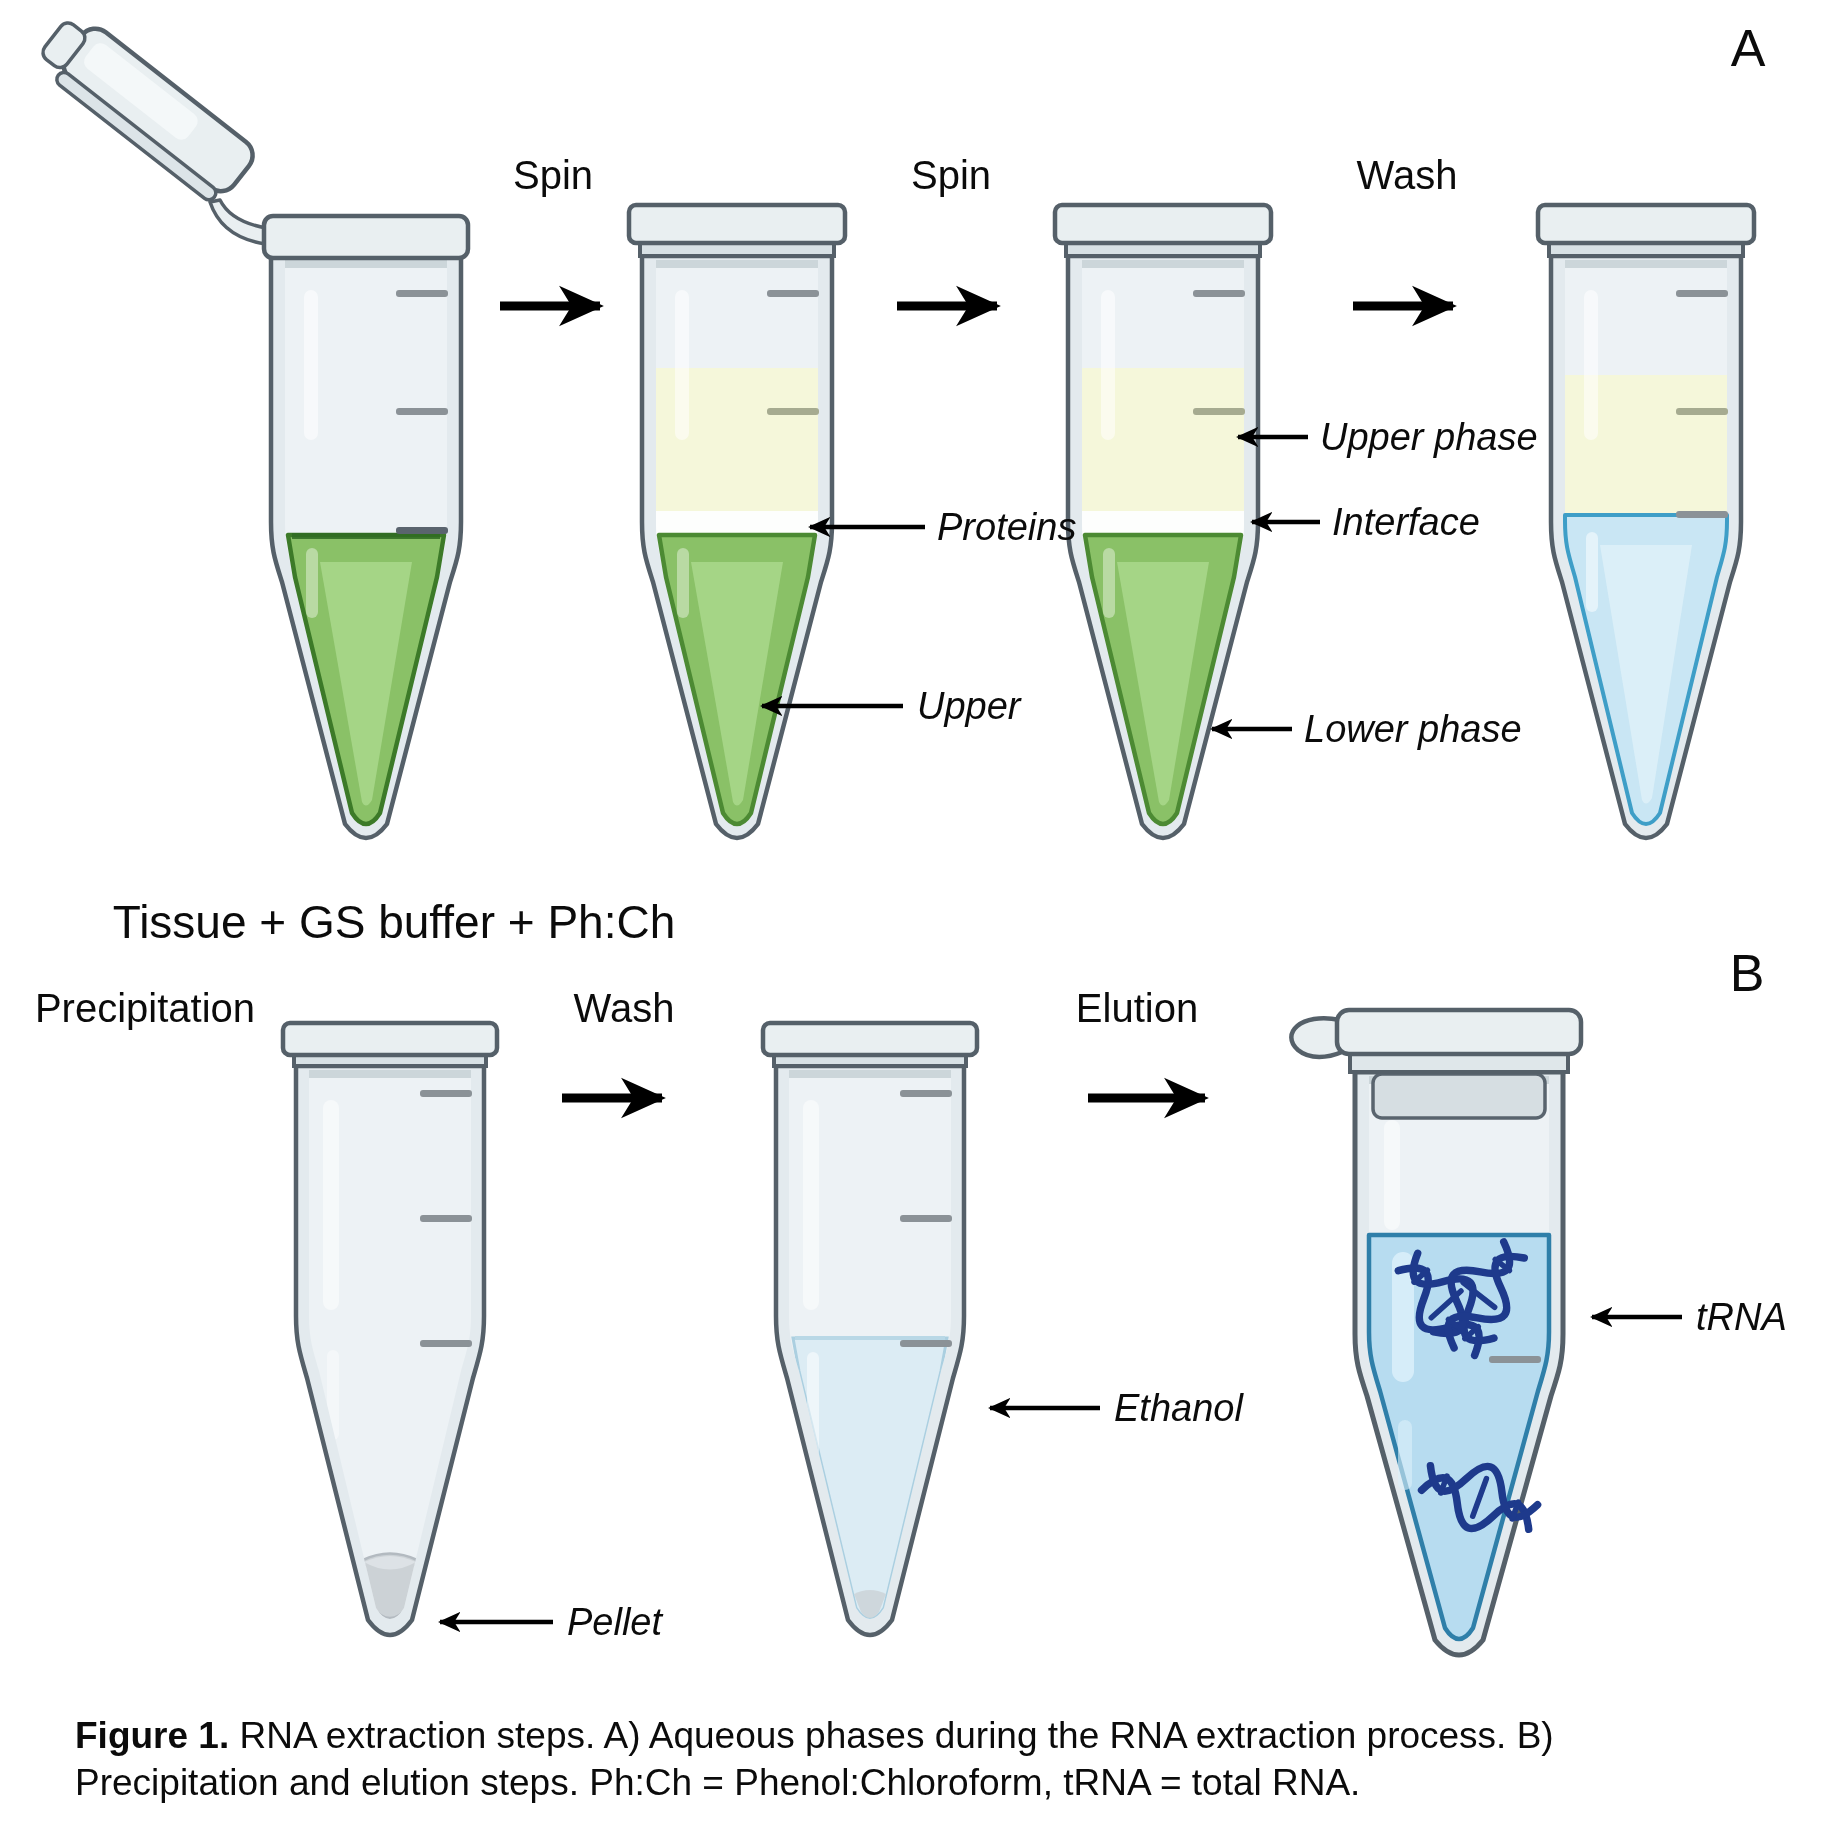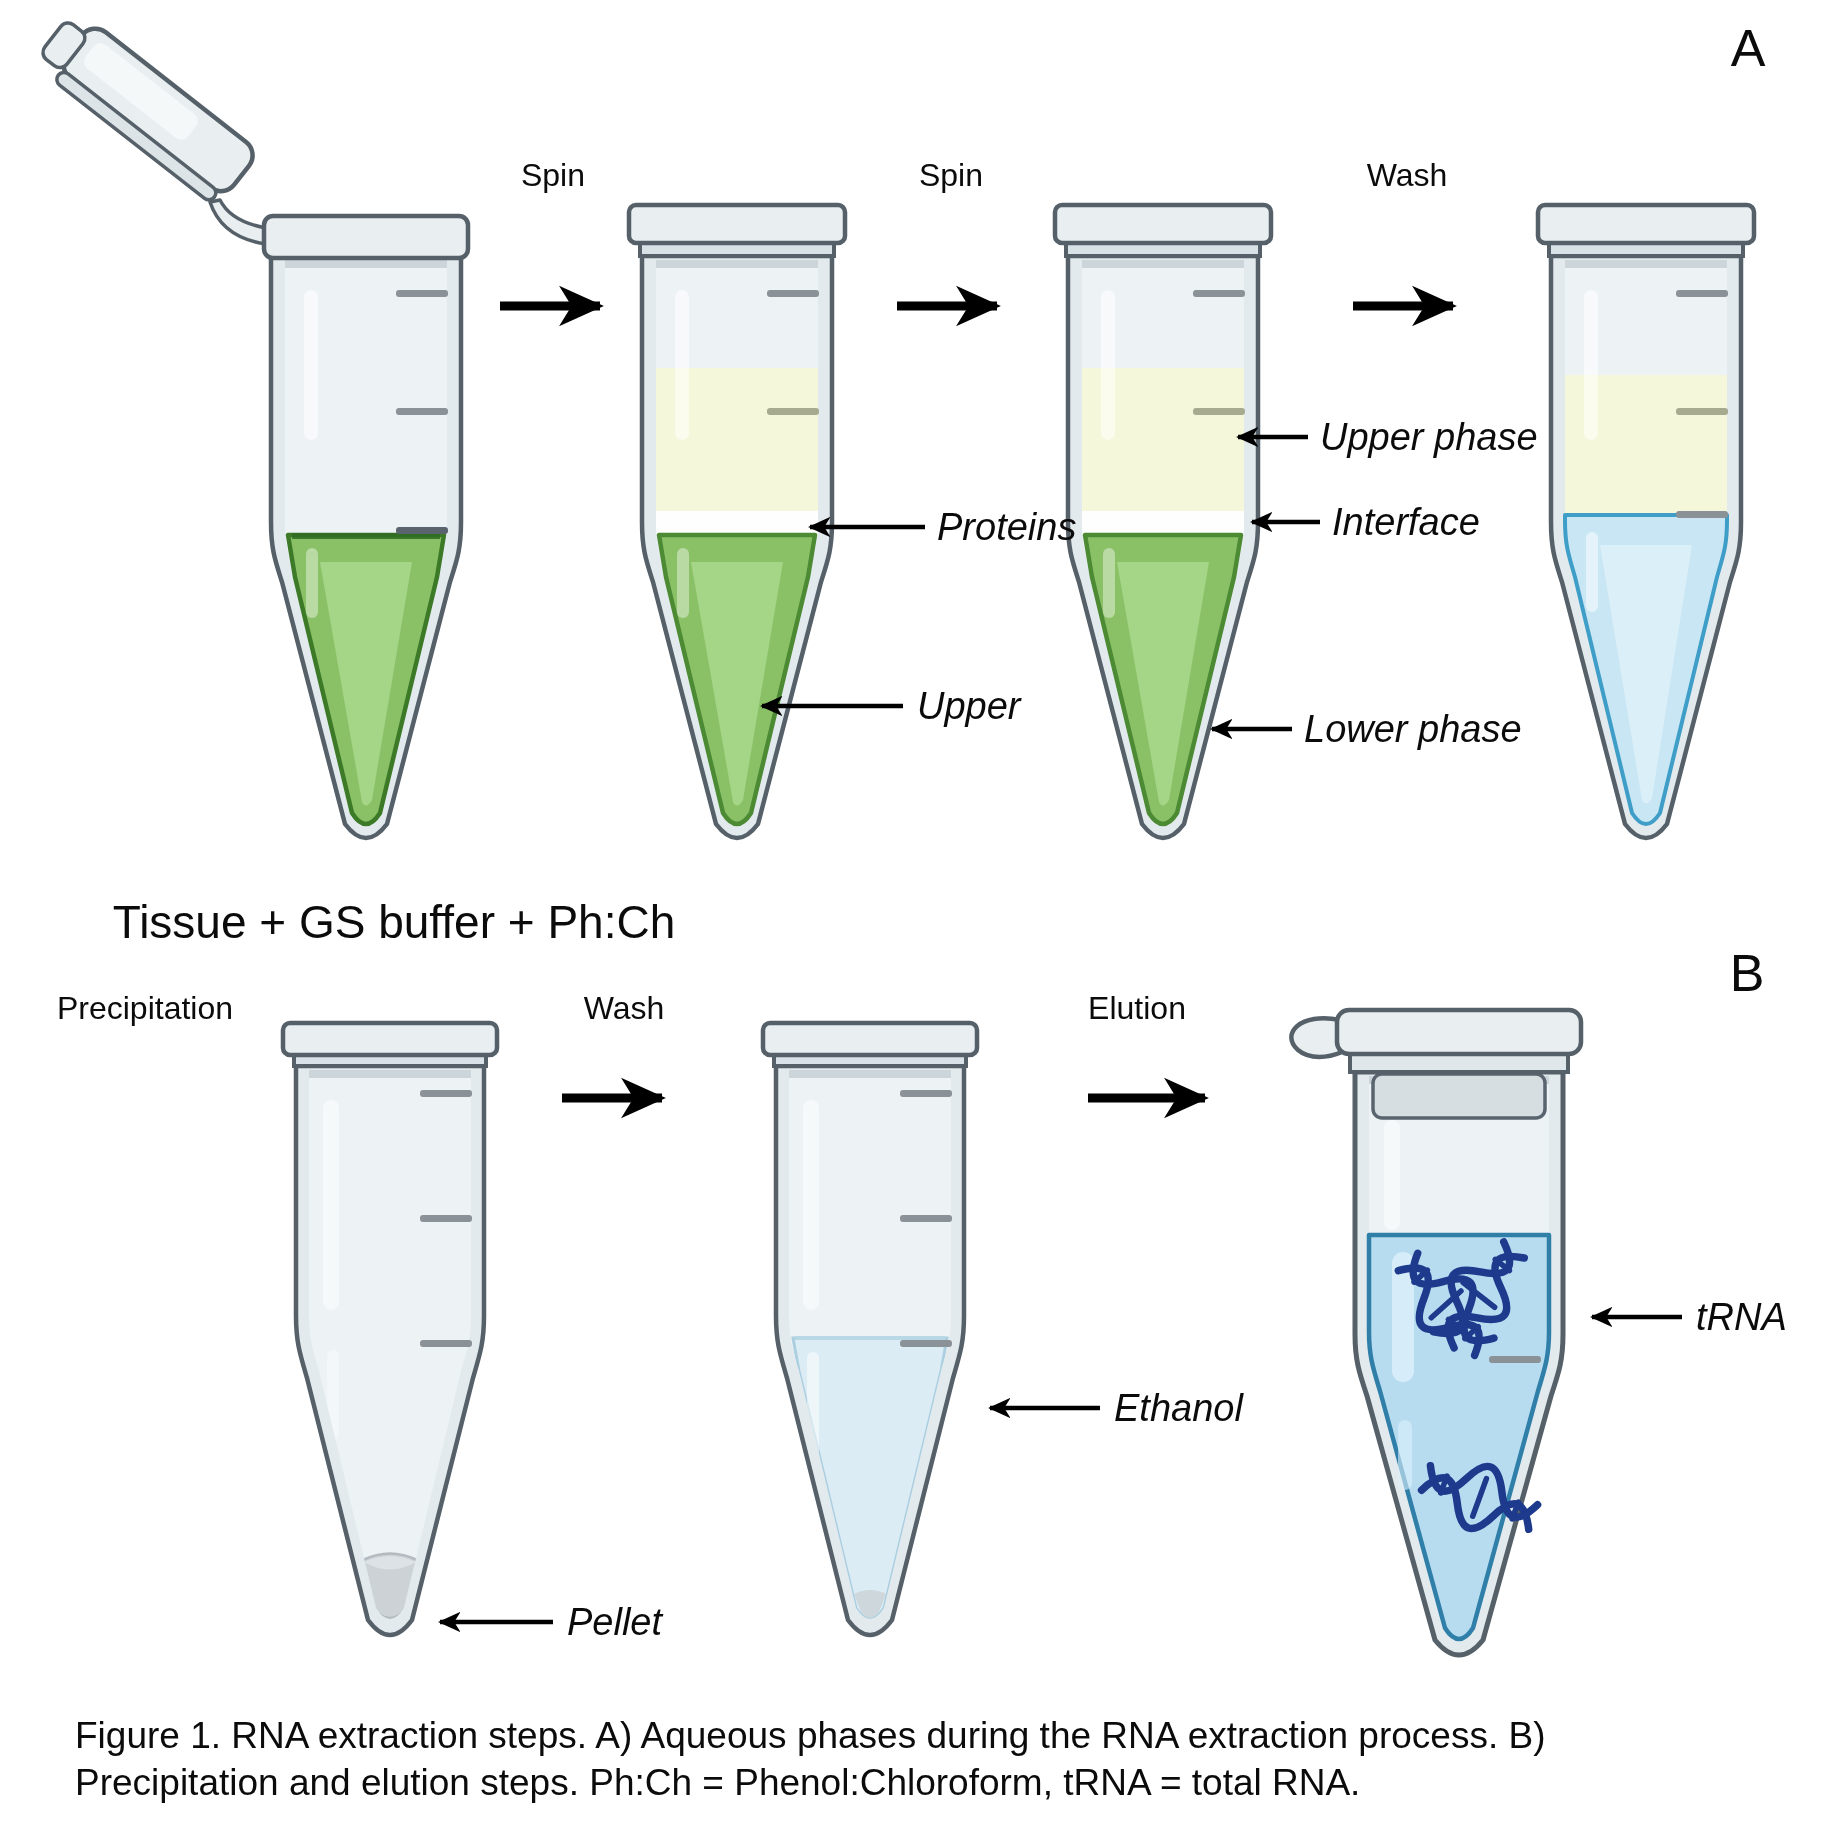--- a/index.html
+++ b/index.html
@@ -1,26 +1,26 @@
 <!DOCTYPE html>
 <html><head>
 <meta charset="utf-8">
 <style>
   html,body{margin:0;padding:0;background:#ffffff;}
   #canvas{position:relative;width:1835px;height:1835px;background:#ffffff;overflow:hidden;
           font-family:"Liberation Sans", sans-serif;color:#0b0b0b;}
   #art{position:absolute;left:0;top:0;}
   .lbl{position:absolute;white-space:nowrap;color:#0b0b0b;}
-  .step{font-size:32px;transform:translate(-50%,-50%);}
+  .step{font-size:40px;transform:translate(-50%,-50%);}
   .panel{font-size:52px;transform:translate(-50%,-50%);}
   .anno{font-size:38px;transform:translateY(-50%);font-style:italic;}
   .tubecap{font-size:46px;transform:translate(-50%,-50%);}
   #caption{position:absolute;left:75px;top:1712px;width:1670px;font-size:37px;line-height:1.28;
            white-space:normal;}
-  #caption b{font-weight:normal;}
+  #caption b{font-weight:bold;}
 </style>
 </head>
 <body>
 
 <div id="canvas">
 
 <svg id="art" width="1835" height="1835" viewBox="0 0 1835 1835">
   <defs>
     <marker id="ah" viewBox="0 0 12 12" refX="10.5" refY="6" markerWidth="5.2" markerHeight="5.2" orient="auto-start-reverse">
       <path d="M0 0.8 L11.5 6 L0 11.2 L3.2 6 Z" fill="#000"></path>

